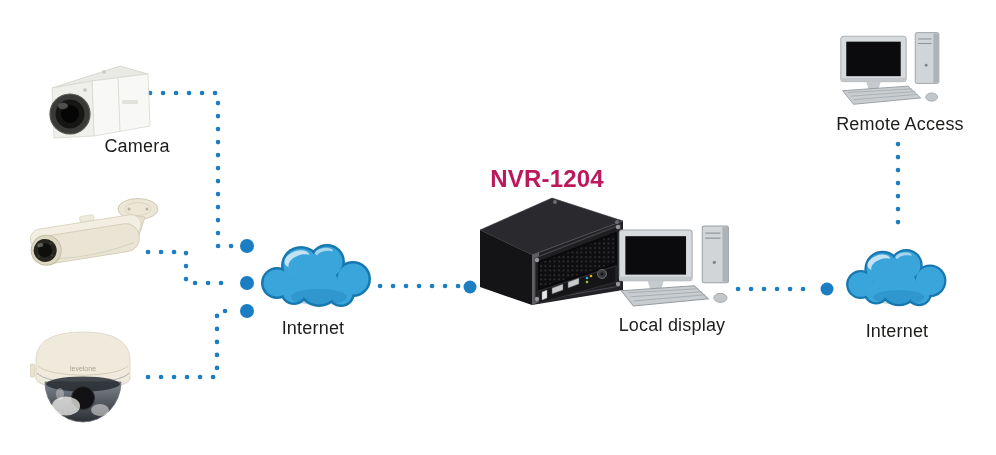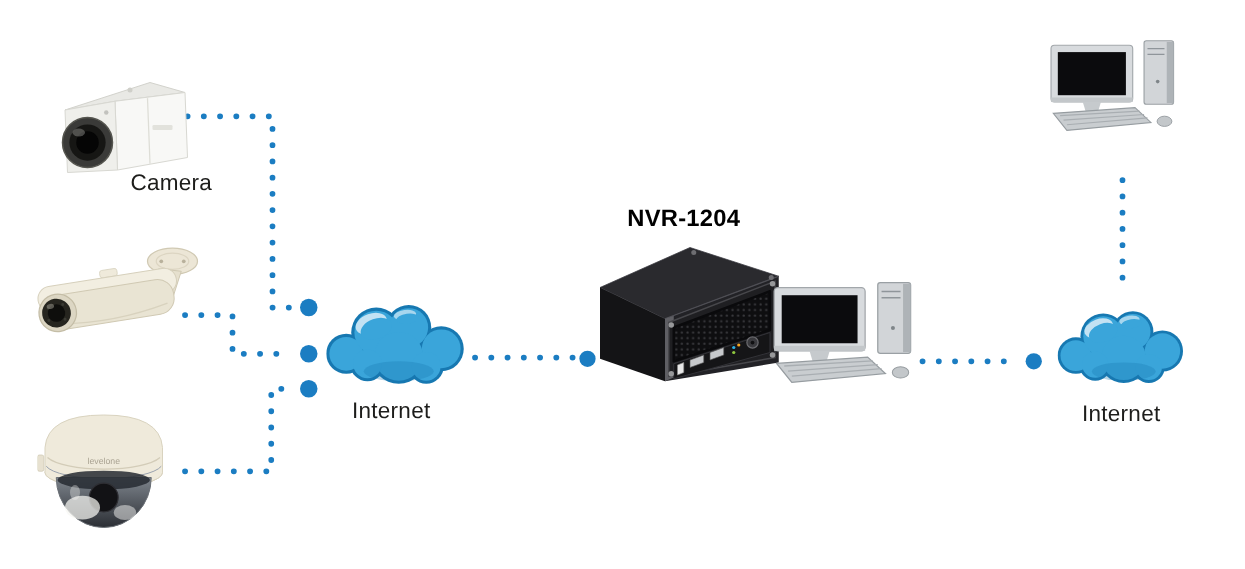--- a/index.html
+++ b/index.html
@@ -6,21 +6,21 @@
   .canvas{position:relative;width:996px;height:455px;background:#ffffff;overflow:hidden;}
   .node{position:absolute;}
   .node svg{display:block;width:100%;height:100%;}
   #connections{position:absolute;left:0;top:0;z-index:1;}
   .node{z-index:2;}
   .node-label{
     position:absolute;z-index:3;text-align:center;
     font-size:18px;line-height:1.1;color:var(--label-text,#1d1d1b);
     letter-spacing:.2px;
   }
-  .nvr-label{font-weight:bold;font-size:19px;color:#000000;}
+  .nvr-label{font-weight:bold;font-size:24px;color:#be185d;}
   .dotline{stroke:var(--connector-blue,#1b7dc2);}
   .bigdot{fill:var(--connector-blue,#1b7dc2);}
 </style>
 </head>
 <body>
 
 <div class="canvas">
 
   <svg width="0" height="0" style="position:absolute" aria-hidden="true">
     <defs>
@@ -205,15 +205,17 @@
 
   <div class="node" style="left:839px;top:27px;width:118px;height:82px">
     <svg viewBox="0 0 130 90">
         <use href="#pc-shape" xlink:href="#pc-shape"></use>
       </svg>
   </div>
 
   <div class="node-label" style="left:67px;top:137px;width:140px">Camera</div>
   <div class="node-label" style="left:243px;top:319px;width:140px">Internet</div>
   <div class="node-label nvr-label" style="left:477px;top:166px;width:140px">NVR-1204</div>
+  <div class="node-label" style="left:602px;top:316px;width:140px">Local display</div>
   <div class="node-label" style="left:827px;top:322px;width:140px">Internet</div>
+  <div class="node-label" style="left:830px;top:115px;width:140px">Remote Access</div>
 
 </div>
 
 </body></html>

